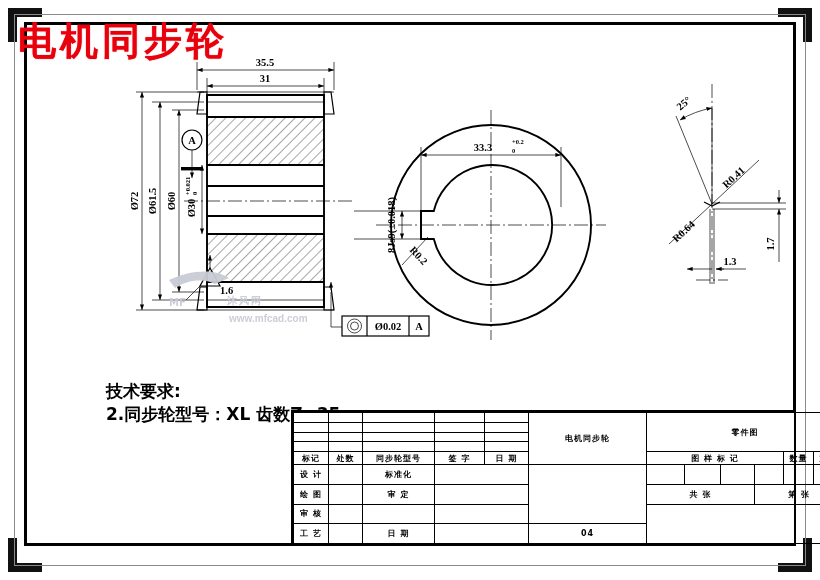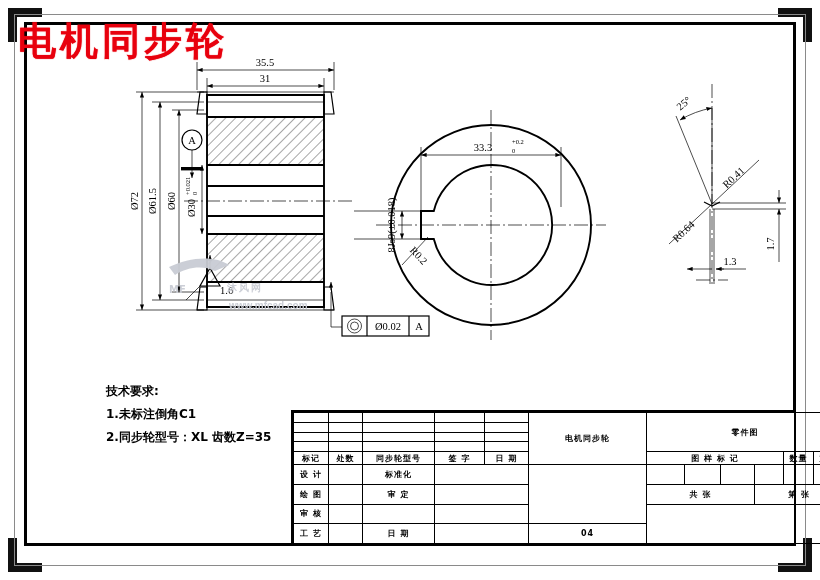--- a/index.html
+++ b/index.html
@@ -25,34 +25,34 @@
   #inner-frame{position:absolute;left:24px;top:22px;width:772px;height:524px;
                border:3px solid #000;box-sizing:border-box;}
 
   
   #doc-title{position:absolute;left:18px;top:22px;font-size:38px;line-height:38px;
              color:#e8000d;letter-spacing:4px;font-weight:bold;
              font-family:"DejaVu Sans","Liberation Sans",sans-serif;
              text-shadow:0 0 1px #e8000d;white-space:nowrap;}
 
   
-  #drawing{position:absolute;left:24px;top:22px;width:772px;height:524px;}
+  #drawing{position:absolute;left:24px;top:22px;width:772px;height:524px;font-weight:bold;}
   #drawing svg{display:block;}
 
   
-  #watermark{position:absolute;left:163px;top:253px;width:270px;height:62px;
+  #watermark{position:absolute;left:163px;top:266px;width:270px;height:62px;
              pointer-events:none;}
   .wm-text{font-family:"DejaVu Sans","Liberation Sans",sans-serif;font-weight:bold;
            fill:#c9ccd4;}
   .wm-url{font-family:"Liberation Sans",sans-serif;fill:#c9ccd4;font-weight:bold;}
 
   
   #tech-req{position:absolute;left:106px;top:380px;width:230px;
             font-family:"DejaVu Sans","Liberation Sans",sans-serif;
-            font-size:12px;font-weight:bold;line-height:23px;color:#000;}
+            font-size:17px;font-weight:bold;line-height:23px;color:#000;}
   #tech-req div{white-space:nowrap;}
 
   
   #title-block{position:absolute;left:291px;top:410px;width:505px;height:136px;
                border:2px solid #000;box-sizing:border-box;background:#fff;}
   #title-block table{border-collapse:collapse;width:100%;height:100%;
                      table-layout:fixed;}
   #title-block td{border:1px solid #000;text-align:center;vertical-align:middle;
                   font-family:"DejaVu Sans","Liberation Sans",sans-serif;
                   font-size:8px;font-weight:bold;padding:0;overflow:hidden;
@@ -271,21 +271,20 @@
         <text class="wm-text" x="64" y="38" font-size="32" letter-spacing="2">沐风网</text>
         <text class="wm-url" x="66" y="56" font-size="14">www.mfcad.com</text>
       </g>
     </svg>
   </div>
 
   <div id="doc-title">电机同步轮</div>
 
   <div id="tech-req">
     <div>技术要求:</div>
-    <div>1.未标注倒角C1</div>
     <div>2.同步轮型号：XL 齿数Z=35</div>
   </div>
 
   <div id="title-block">
     <table>
       <colgroup>
         <col style="width:35px">
           <col style="width:34px">
           <col style="width:72px">
         <col style="width:50px">

